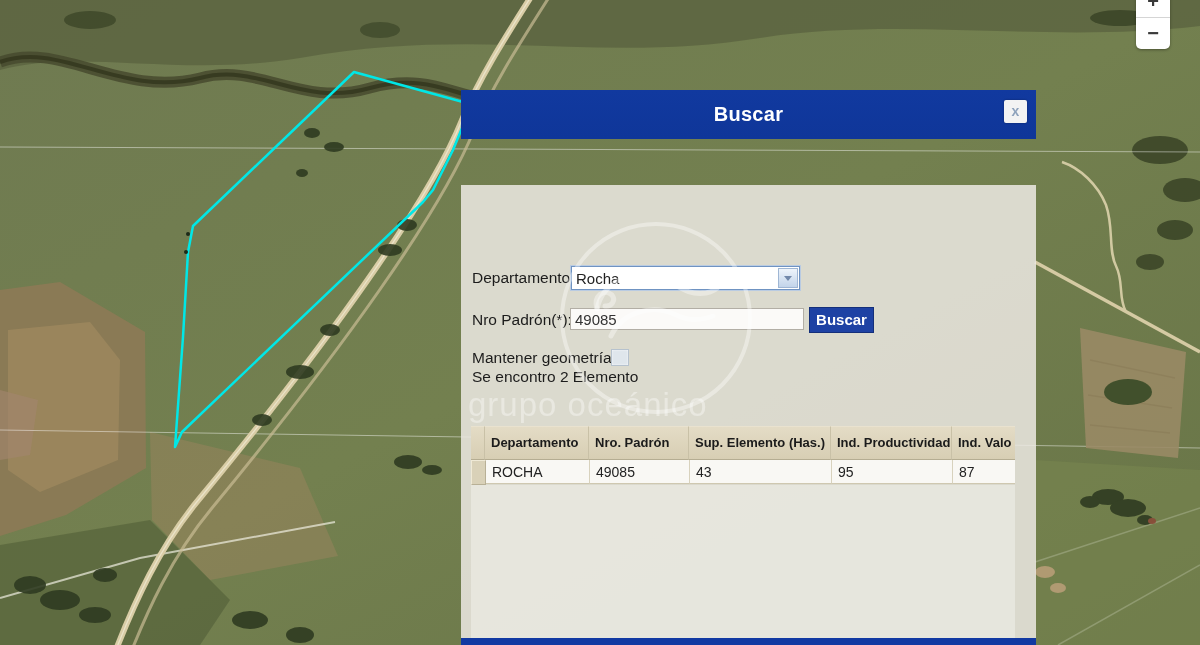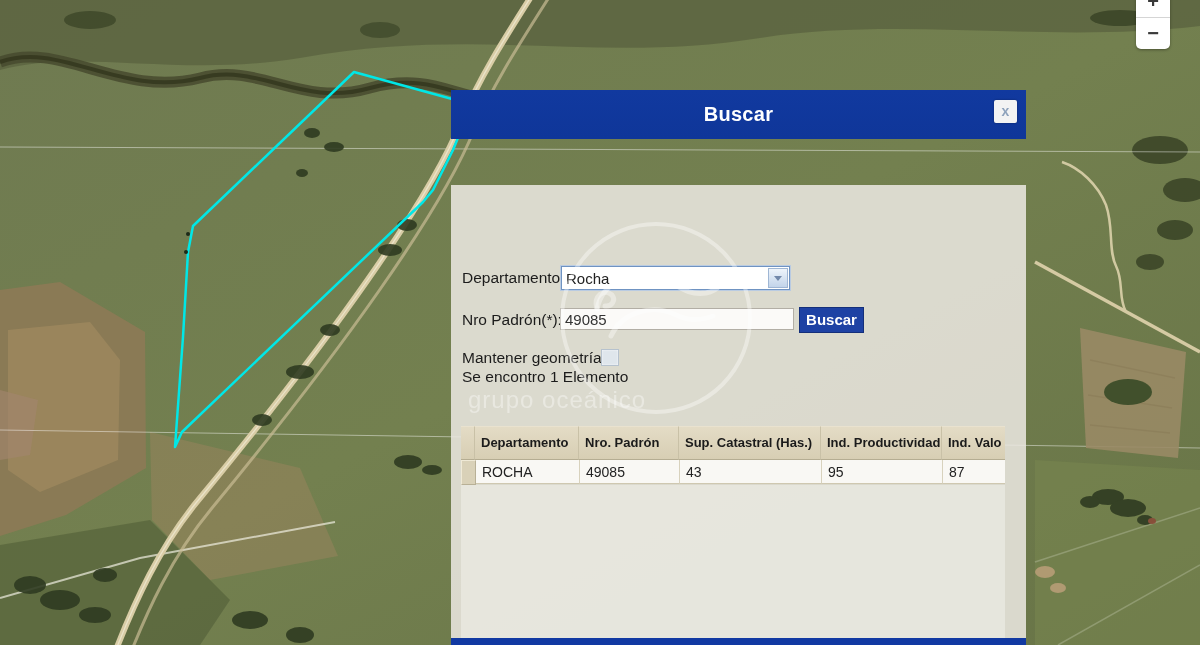--- a/index.html
+++ b/index.html
@@ -7,21 +7,21 @@
        font-family:"Liberation Sans","DejaVu Sans",sans-serif;}
   
   #map{position:absolute;inset:0;z-index:0;}
   
   .zoomwidget{position:absolute;left:1136px;top:-14px;width:34px;height:63px;
     background:#fff;border-radius:5px;box-shadow:0 1px 3px rgba(0,0,0,.35);z-index:30;overflow:hidden;}
   .zoombtn{width:34px;height:31px;display:flex;align-items:center;justify-content:center;
     font-size:20px;font-weight:bold;color:#3a3a3a;cursor:pointer;}
   .zoomsep{height:1px;background:#d5d5d5;}
   
-  #dialog{position:absolute;left:451px;top:90px;width:542px;height:555px;z-index:10;}
+  #dialog{position:absolute;left:461px;top:90px;width:542px;height:555px;z-index:10;}
   .dlg-header{position:absolute;left:0;top:0;width:575px;height:49px;
     background:linear-gradient(#11399f,#0f3699);}
   .dlg-title{width:100%;text-align:center;line-height:49px;color:#fff;
     font-size:20px;font-weight:bold;letter-spacing:.3px;}
   .dlg-close{position:absolute;right:9px;top:10px;width:23px;height:23px;background:#f3f3f3;
     border-radius:2px;box-shadow:0 0 2px rgba(0,0,0,.4);color:#8fa3bc;font-weight:bold;
     font-size:14px;text-align:center;line-height:22px;cursor:pointer;}
   .dlg-body{position:absolute;left:0;top:49px;width:575px;height:499px;
     background:rgba(236,233,227,0.86);margin-top:46px;}
   .dlg-footer{position:absolute;left:0;top:548px;width:575px;height:7px;background:#1139a2;}
@@ -66,21 +66,21 @@
   .h-left{left:5px;border-top:5px solid transparent;border-bottom:5px solid transparent;border-right:7px solid #555;}
   .h-right{right:5px;border-top:5px solid transparent;border-bottom:5px solid transparent;border-left:7px solid #555;}
   .h-thumb{position:absolute;left:14px;top:5px;width:438px;height:11px;background:#8d8d8d;border-radius:6px;cursor:pointer;}
   
   .toolbar{position:absolute;left:8px;top:498px;display:flex;}
   .tbtn{width:34px;height:34px;background:linear-gradient(#1c51ac,#123f95);border:1px solid #0d2f74;
     box-sizing:border-box;margin-right:6px;display:flex;align-items:center;justify-content:center;cursor:pointer;}
   .tbtn:nth-child(3){margin-right:4px;}
   
   #wm{position:absolute;left:0;top:0;width:1200px;height:645px;z-index:40;pointer-events:none;}
-  #wm-text{position:absolute;left:468px;top:386px;font-size:24px;color:rgba(255,255,255,.38);
+  #wm-text{position:absolute;left:468px;top:386px;font-size:33px;color:rgba(255,255,255,.38);
     letter-spacing:1px;white-space:nowrap;}
 </style>
 </head>
 <body>
 
 <div id="app">
 
   <svg id="map" viewBox="0 0 1200 645" xmlns="http://www.w3.org/2000/svg">
     <defs>
       <linearGradient id="gbase" x1="0" y1="0" x2="1" y2="1">
@@ -198,28 +198,28 @@
       </div>
 
       <div class="lbl" style="left:11px;top:126px;">Nro Padrón(*):</div>
       <div class="inp">
         <span>49085</span>
       </div>
       <div class="btn-buscar">Buscar</div>
 
       <div class="lbl" style="left:11px;top:164px;">Mantener geometría</div>
       <div class="chk"></div>
-      <div class="lbl" style="left:11px;top:183px;">Se encontro 1 Elemento</div>
+      <div class="lbl" style="left:11px;top:183px;">Se encontro 2 Elemento</div>
 
       <div id="grid">
         <div class="g-row g-h">
           <div class="g-c c-sel"></div>
           <div class="g-c c0">Departamento</div>
           <div class="g-c c1">Nro. Padrón</div>
-          <div class="g-c c2">Sup. Catastral (Has.)</div>
+          <div class="g-c c2">Sup. Elemento (Has.)</div>
           <div class="g-c c3">Ind. Productividad</div>
           <div class="g-c c4">Ind. Valo</div>
         </div>
         <div class="g-row g-d">
           <div class="g-c c-sel"></div>
           <div class="g-c c0">ROCHA</div>
           <div class="g-c c1">49085</div>
           <div class="g-c c2">43</div>
           <div class="g-c c3">95</div>
           <div class="g-c c4">87</div>

